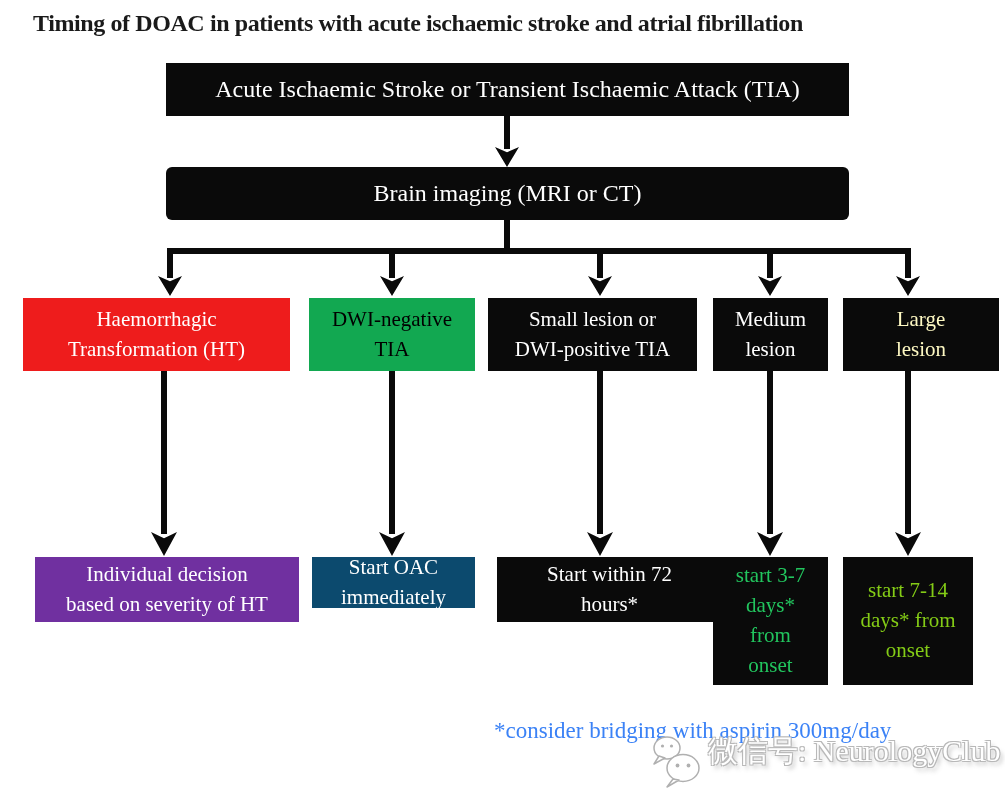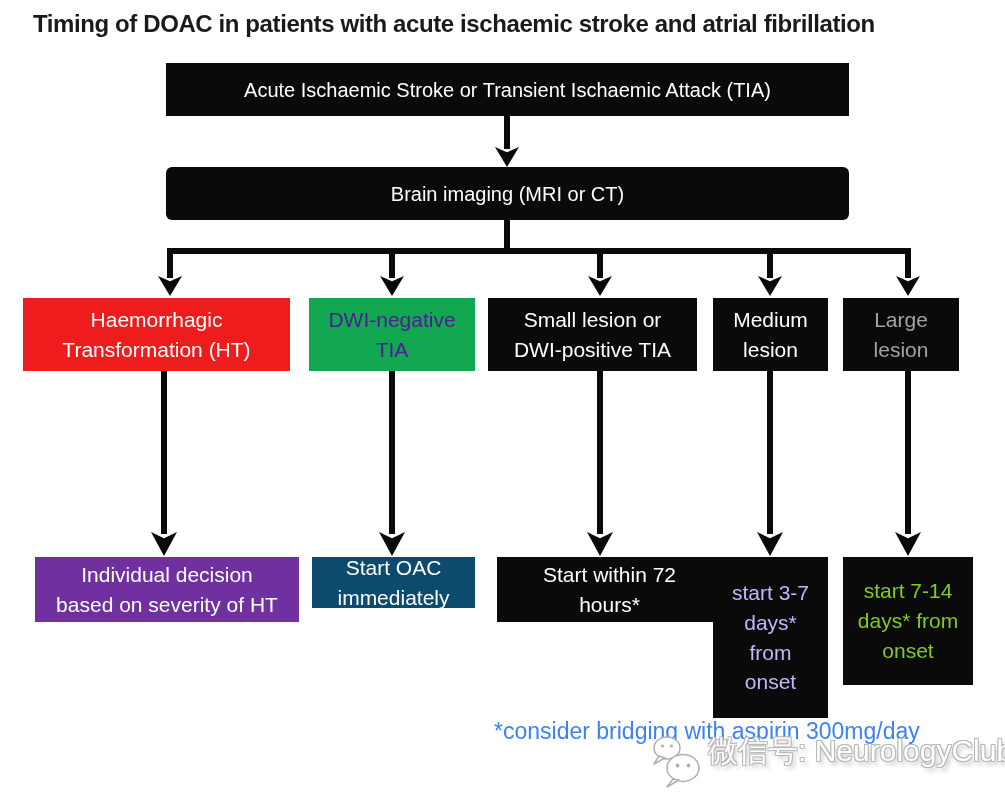--- a/index.html
+++ b/index.html
@@ -1,29 +1,29 @@
 <!DOCTYPE html>
 <html><head>
 <meta charset="utf-8">
 <style>
   html,body{margin:0;padding:0;background:#ffffff;}
   .canvas{
     position:relative;width:1005px;height:802px;background:#ffffff;overflow:hidden;
-    font-family:Liberation Sans, sans-serif;
+    font-family:Liberation Serif, serif;
   }
   .title{
     position:absolute;left:33px;top:10px;width:960px;
     font-size:24px;font-weight:bold;letter-spacing:-0.4px;color:#1a1a1a;white-space:nowrap;
   }
   .box{
     position:absolute;display:flex;align-items:center;justify-content:center;
     text-align:center;color:#ffffff;white-space:pre-line;line-height:1.42;
     box-sizing:border-box;
   }
-  .box.wide{font-size:20px;line-height:1.2;}
+  .box.wide{font-size:24px;line-height:1.2;}
   .box.node{font-size:21px;}
   .stem{position:absolute;background:#0a0a0a;}
   .head{
     position:absolute;background:#0a0a0a;
     clip-path:polygon(0% 0%,50% 100%,100% 0%,50% 26%);
   }
   .hbar{position:absolute;background:#0a0a0a;}
   .footnote{
     position:absolute;left:494px;top:718px;
     font-size:23px;color:#3b82f6;white-space:nowrap;
@@ -58,47 +58,47 @@
   <div class="head" style="left:380px;top:276px;width:24px;height:20px;"></div>
   <div class="stem" style="left:597px;top:253px;width:6px;height:25px;"></div>
   <div class="head" style="left:588px;top:276px;width:24px;height:20px;"></div>
   <div class="stem" style="left:767px;top:253px;width:6px;height:25px;"></div>
   <div class="head" style="left:758px;top:276px;width:24px;height:20px;"></div>
   <div class="stem" style="left:905px;top:253px;width:6px;height:25px;"></div>
   <div class="head" style="left:896px;top:276px;width:24px;height:20px;"></div>
 
   <div class="box node" style="left: 23px; top: 298px; width: 267px; height: 73px; background-color: rgb(238, 28, 28); color: rgb(255, 255, 255);">Haemorrhagic
 Transformation (HT)</div>
-  <div class="box node" style="left: 309px; top: 298px; width: 166px; height: 73px; background-color: rgb(18, 168, 81); color: #4c1d95;">DWI-negative
+  <div class="box node" style="left: 309px; top: 298px; width: 166px; height: 73px; background-color: rgb(18, 168, 81); color: #000000;">DWI-negative
 TIA</div>
   <div class="box node" style="left: 488px; top: 298px; width: 209px; height: 73px; background-color: rgb(10, 10, 10); color: rgb(255, 255, 255);">Small lesion or
 DWI-positive TIA</div>
   <div class="box node" style="left: 713px; top: 298px; width: 115px; height: 73px; background-color: rgb(10, 10, 10); color: rgb(255, 255, 255);">Medium
 lesion</div>
-  <div class="box node" style="left: 843px; top: 298px; width: 116px; height: 73px; background-color: rgb(10, 10, 10); color: #a3a3a3; text-align: center;">Large
+  <div class="box node" style="left: 843px; top: 298px; width: 156px; height: 73px; background-color: rgb(10, 10, 10); color: #fef9c3; text-align: center;">Large
 lesion</div>
 
   <div class="stem" style="left:161px;top:371px;width:6px;height:163px;"></div>
   <div class="head" style="left:151px;top:532px;width:26px;height:24px;"></div>
   <div class="stem" style="left:389px;top:371px;width:6px;height:163px;"></div>
   <div class="head" style="left:379px;top:532px;width:26px;height:24px;"></div>
   <div class="stem" style="left:597px;top:371px;width:6px;height:163px;"></div>
   <div class="head" style="left:587px;top:532px;width:26px;height:24px;"></div>
   <div class="stem" style="left:767px;top:371px;width:6px;height:163px;"></div>
   <div class="head" style="left:757px;top:532px;width:26px;height:24px;"></div>
   <div class="stem" style="left:905px;top:371px;width:6px;height:163px;"></div>
   <div class="head" style="left:895px;top:532px;width:26px;height:24px;"></div>
 
   <div class="box node" style="left: 35px; top: 557px; width: 264px; height: 65px; background-color: rgb(112, 48, 160); color: rgb(255, 255, 255);">Individual decision
 based on severity of HT</div>
   <div class="box node" style="left: 312px; top: 557px; width: 163px; height: 51px; background-color: #0c4a6e; color: rgb(255, 255, 255);">Start OAC
 immediately</div>
   <div class="box node" style="left: 497px; top: 557px; width: 225px; height: 65px; background-color: rgb(10, 10, 10); color: rgb(255, 255, 255);">Start within 72
 hours*</div>
-  <div class="box node" style="left: 713px; top: 557px; width: 115px; height: 161px; background-color: rgb(10, 10, 10); color: #c4b5fd;">start 3-7
+  <div class="box node" style="left: 713px; top: 557px; width: 115px; height: 128px; background-color: rgb(10, 10, 10); color: #22c55e;">start 3-7
 days*
 from
 onset</div>
   <div class="box node" style="left: 843px; top: 557px; width: 130px; height: 128px; background-color: rgb(10, 10, 10); color: #84cc16;">start 7-14
 days* from
 onset</div>
 
   <div class="footnote">*consider bridging with aspirin 300mg/day</div>
 
   <div class="watermark">

